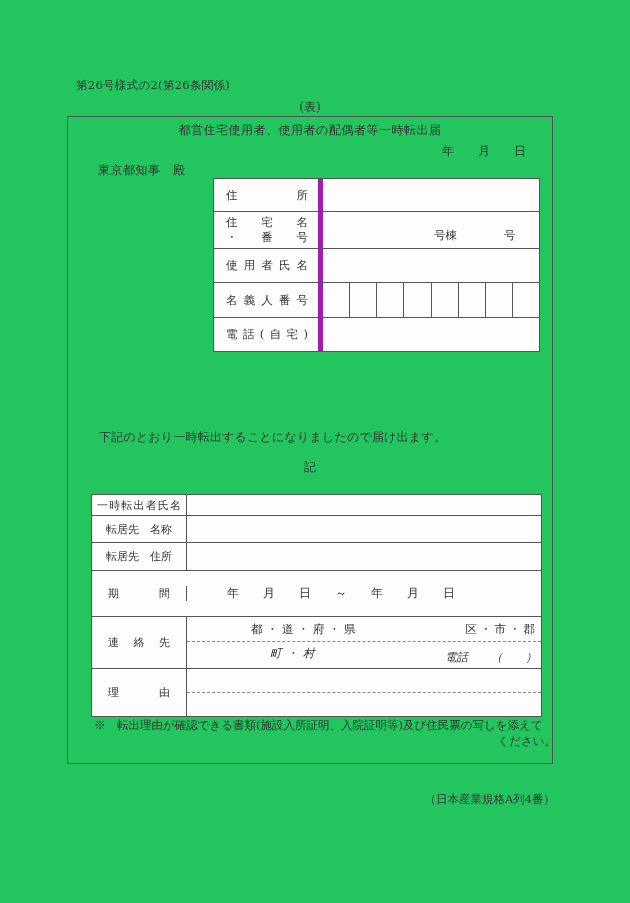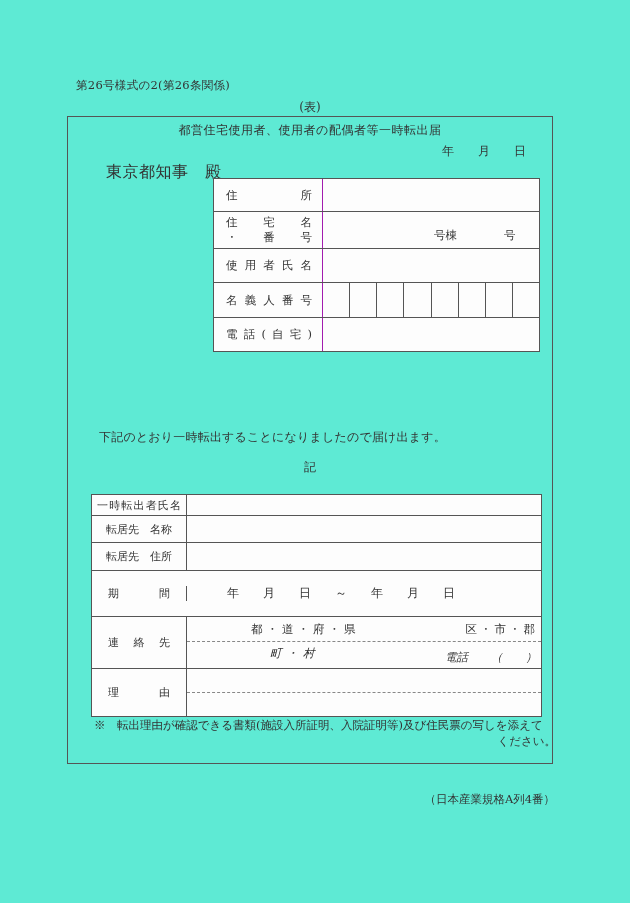--- a/index.html
+++ b/index.html
@@ -1,40 +1,40 @@
 <!DOCTYPE html>
 <html><head>
 <meta charset="utf-8">
 <style>
   html,body { margin:0; padding:0; }
   .page {
     position:relative;
     width:630px; height:903px;
-    background:#5eead4;
+    background:#22c55e;
     font-family:"DejaVu Serif","Liberation Serif",serif;
     color:#333;
     overflow:hidden;
   }
   .abs { position:absolute; }
   .form-number { left:76px; top:78px; font-size:11.5px; letter-spacing:0.3px; }
   .front-label { left:67px; top:99px; width:486px; text-align:center; font-size:12px; }
   .outer-box {
     left:67px; top:116px; width:486px; height:648px;
     border:1px solid #555; box-sizing:border-box;
   }
   .title { left:0; top:5px; width:100%; text-align:center; font-size:12px; letter-spacing:0.5px; }
   .date-line { right:26px; top:26px; font-size:12px; }
-  .addressee { left:38px; top:45px; font-size:16px; letter-spacing:0.5px; }
+  .addressee { left:30px; top:45px; font-size:12px; letter-spacing:0.5px; }
 
   
   .a-table { left:145px; top:61px; width:327px; border:1px solid #555; box-sizing:border-box; background:#fdfdfd; }
   .a-row { display:flex; border-top:1px solid #555; box-sizing:border-box; }
   .a-row:first-child { border-top:none; }
   .a-label {
-    width:109px; flex:0 0 109px; border-right:1px solid #a21caf; box-sizing:border-box;
+    width:109px; flex:0 0 109px; border-right:5px solid #a21caf; box-sizing:border-box;
     display:flex; flex-direction:column; justify-content:center;
     padding:0 10px 0 12px; font-size:11.5px;
   }
   .jst { width:100%; text-align:justify; text-align-last:justify; }
   .a-value { flex:1; position:relative; box-sizing:border-box; }
   .h33{height:32px;} .h37{height:37px;} .h34{height:34px;gap:36px;} .h35{height:35px;}
   .unit-suffix { position:absolute; left:111px; bottom:5px; font-size:11.5px; }
   .room-suffix { position:absolute; left:181px; bottom:5px; font-size:11.5px; }
   .digit-row { display:flex; height:100%; }
   .digit-cell { flex:1; border-left:1px solid #555; box-sizing:border-box; }

